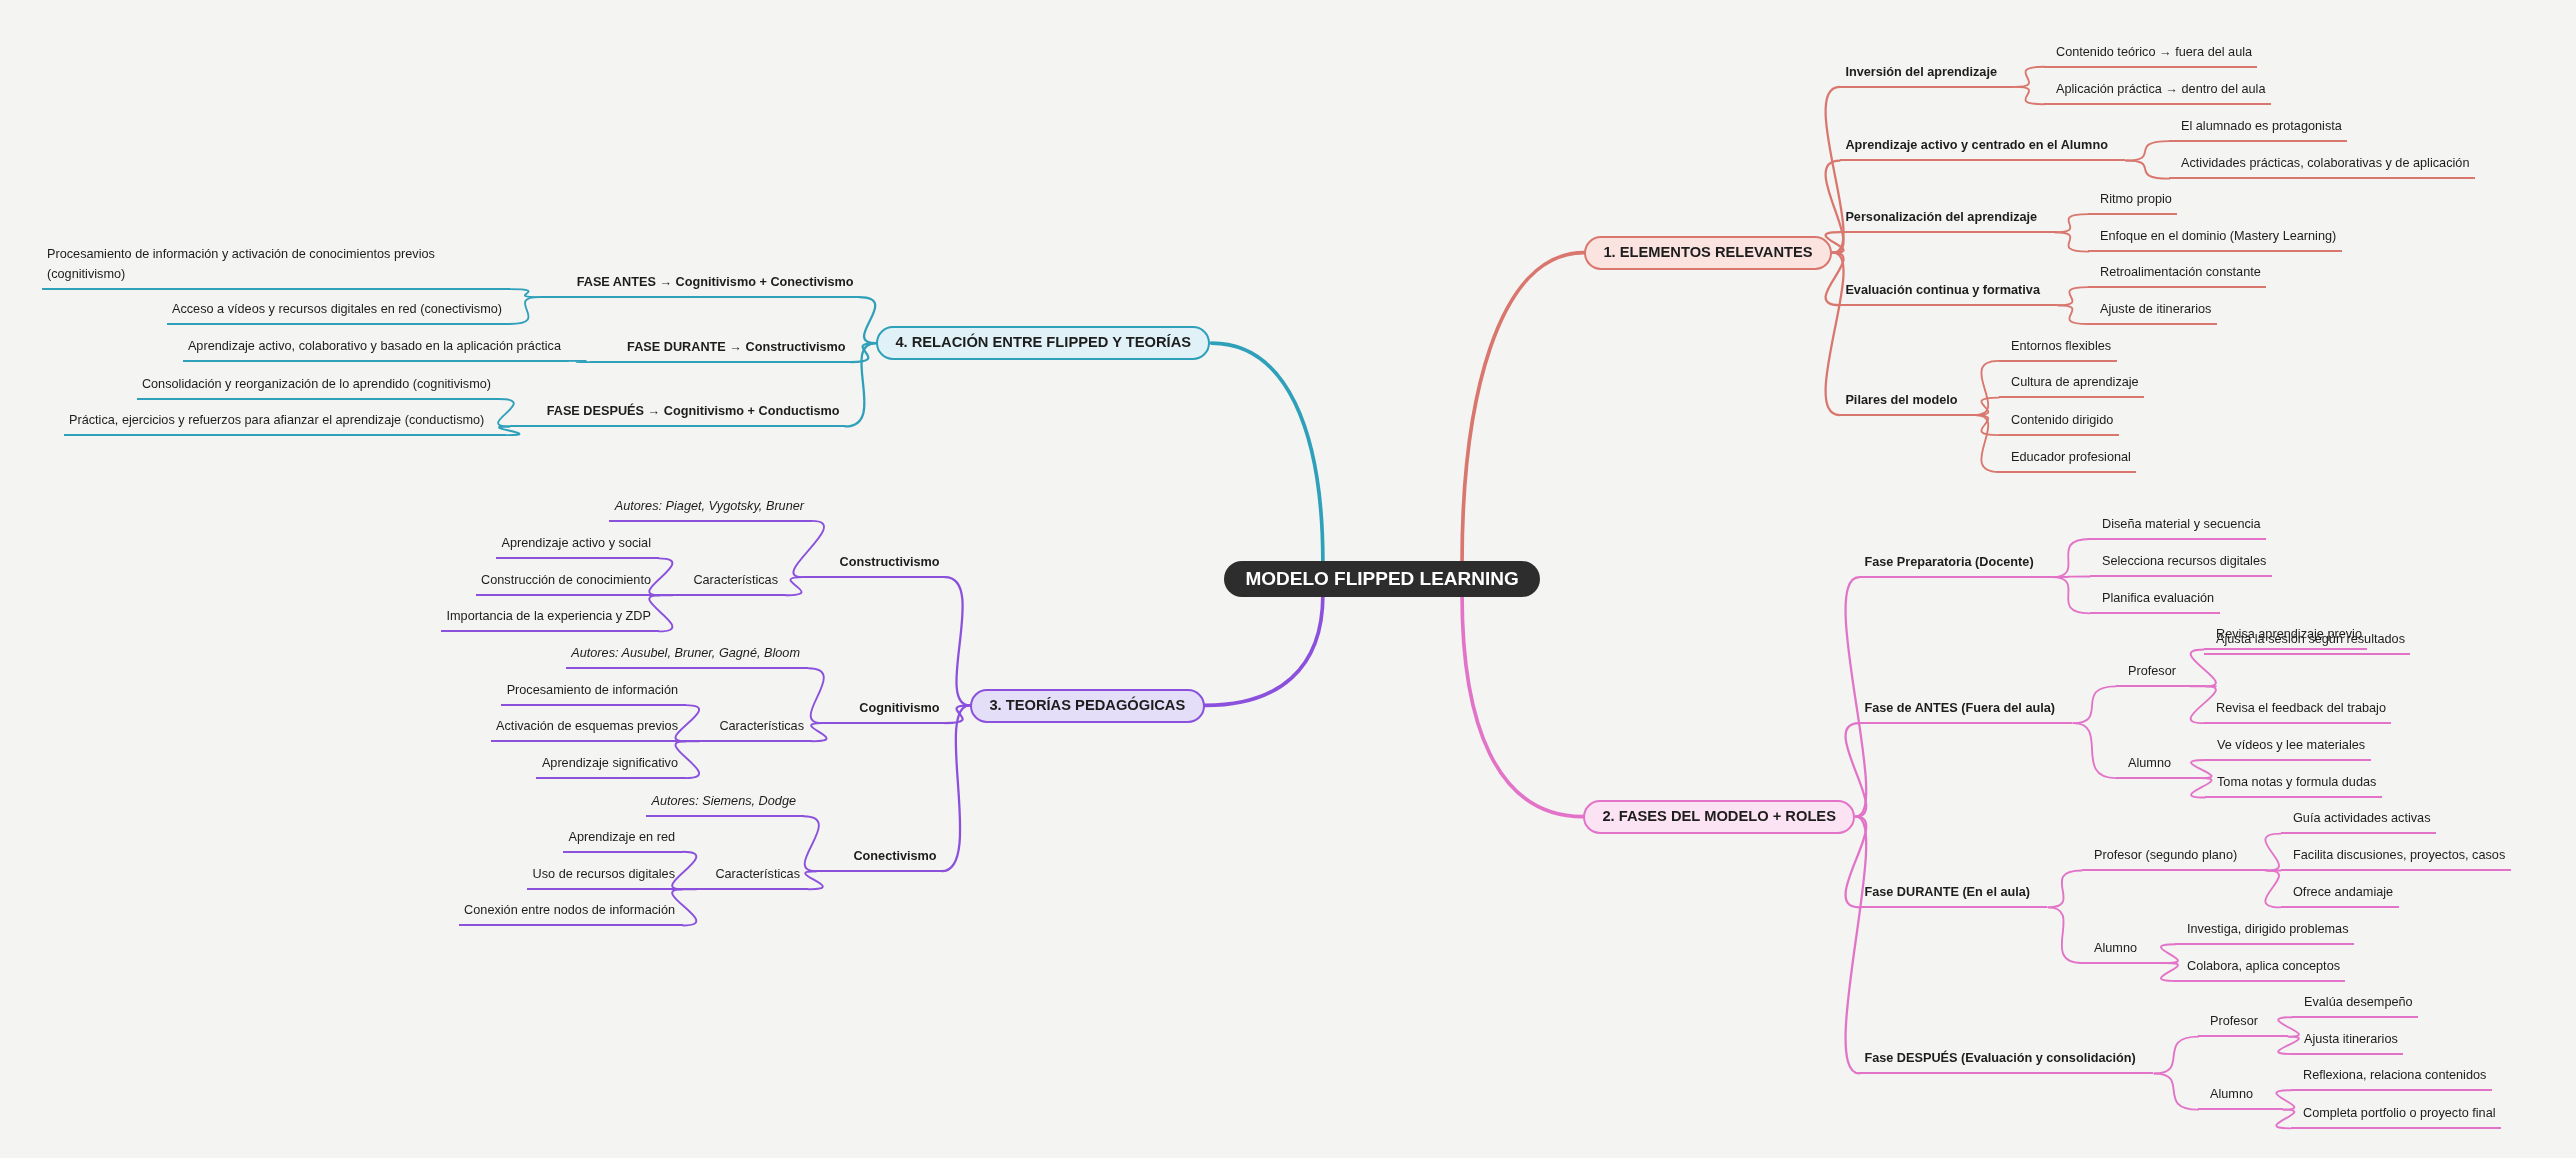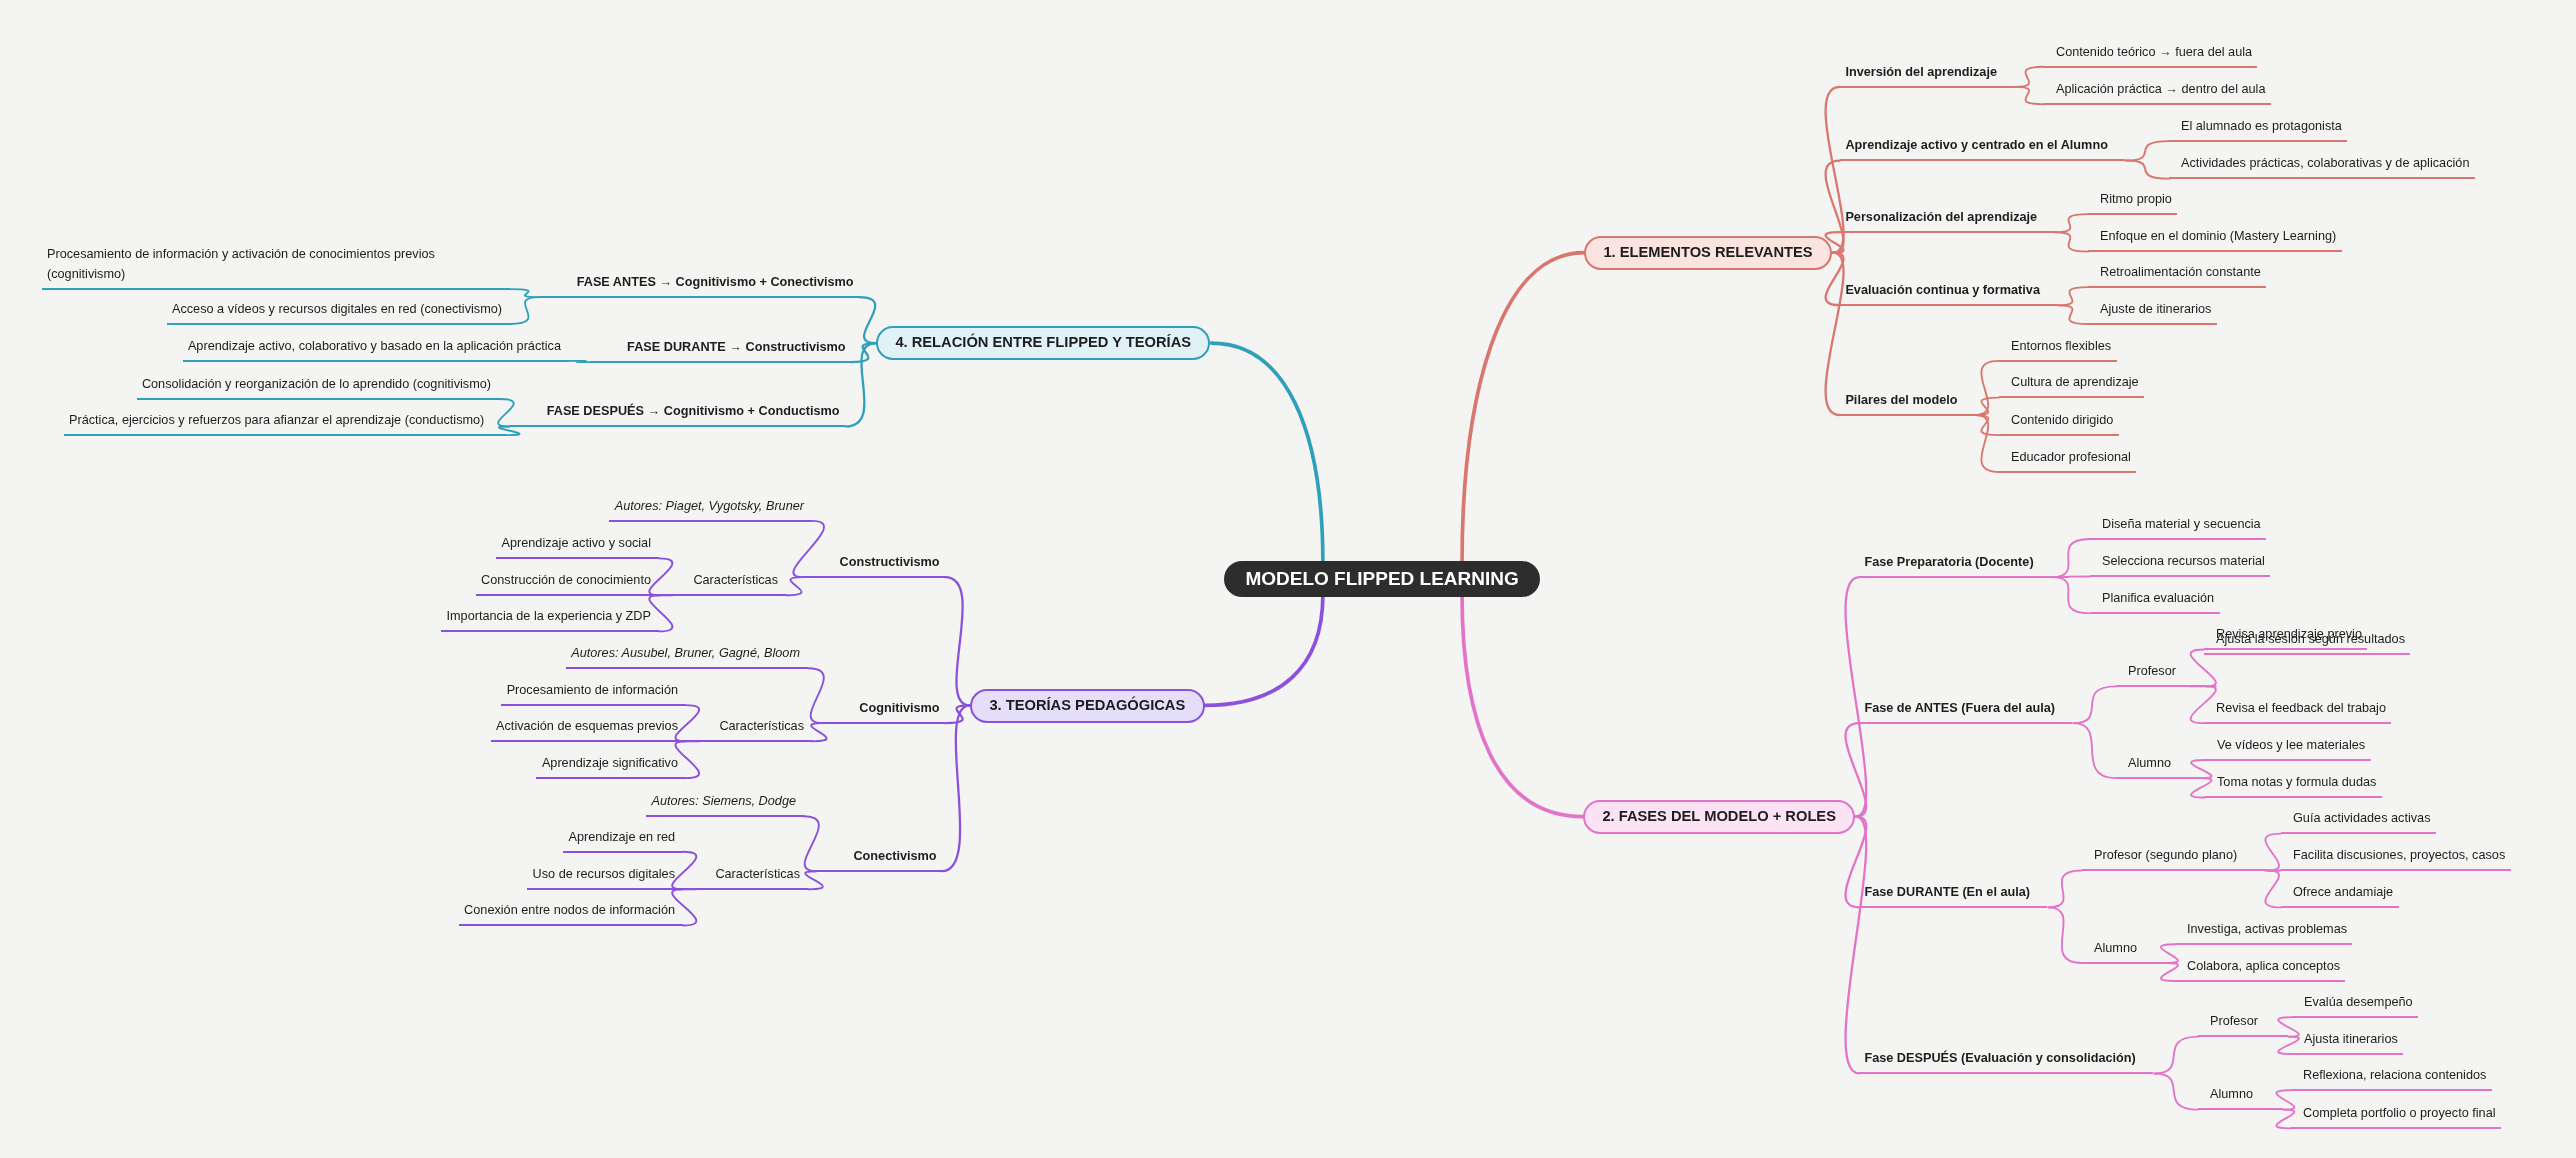--- a/index.html
+++ b/index.html
@@ -150,37 +150,37 @@
   <div class="lbl pc b1" style="left:2088px;top:262px">Retroalimentación constante</div>
   <div class="lbl pc b1" style="left:2088px;top:299px">Ajuste de itinerarios</div>
   <div class="lbl topic pr b1" style="left:1840px;top:390px">Pilares del modelo</div>
   <div class="lbl pc b1" style="left:1999px;top:336px">Entornos flexibles</div>
   <div class="lbl pc b1" style="left:1999px;top:372px">Cultura de aprendizaje</div>
   <div class="lbl pc b1" style="left:1999px;top:410px">Contenido dirigido</div>
   <div class="lbl pc b1" style="left:1999px;top:447px">Educador profesional</div>
 
   <div class="lbl topic pr b2" style="left:1859px;top:552px">Fase Preparatoria (Docente)</div>
   <div class="lbl pc b2" style="left:2090px;top:514px">Diseña material y secuencia</div>
-  <div class="lbl pc b2" style="left:2090px;top:551px">Selecciona recursos material</div>
+  <div class="lbl pc b2" style="left:2090px;top:551px">Selecciona recursos digitales</div>
   <div class="lbl pc b2" style="left:2090px;top:588px">Planifica evaluación</div>
   <div class="lbl topic pr b2" style="left:1859px;top:698px">Fase de ANTES (Fuera del aula)</div>
   <div class="lbl pm b2" style="left:2116px;top:661px">Profesor</div>
   <div class="lbl pc b2" style="left:2204px;top:624px">Revisa aprendizaje previo</div>
   <div class="lbl pc b2" style="left:2204px;top:629px">Ajusta la sesión según resultados</div>
   <div class="lbl pc b2" style="left:2204px;top:698px">Revisa el feedback del trabajo</div>
   <div class="lbl pm b2" style="left:2116px;top:753px">Alumno</div>
   <div class="lbl pc b2" style="left:2205px;top:735px">Ve vídeos y lee materiales</div>
   <div class="lbl pc b2" style="left:2205px;top:772px">Toma notas y formula dudas</div>
   <div class="lbl topic pr b2" style="left:1859px;top:882px">Fase DURANTE (En el aula)</div>
   <div class="lbl pm b2" style="left:2082px;top:845px">Profesor (segundo plano)</div>
   <div class="lbl pc b2" style="left:2281px;top:808px">Guía actividades activas</div>
   <div class="lbl pc b2" style="left:2281px;top:845px">Facilita discusiones, proyectos, casos</div>
   <div class="lbl pc b2" style="left:2281px;top:882px">Ofrece andamiaje</div>
   <div class="lbl pm b2" style="left:2082px;top:938px">Alumno</div>
-  <div class="lbl pc b2" style="left:2175px;top:919px">Investiga, activas problemas</div>
+  <div class="lbl pc b2" style="left:2175px;top:919px">Investiga, dirigido problemas</div>
   <div class="lbl pc b2" style="left:2175px;top:956px">Colabora, aplica conceptos</div>
   <div class="lbl topic pr b2" style="left:1859px;top:1048px">Fase DESPUÉS (Evaluación y consolidación)</div>
   <div class="lbl pm b2" style="left:2198px;top:1011px">Profesor</div>
   <div class="lbl pc b2" style="left:2292px;top:992px">Evalúa desempeño</div>
   <div class="lbl pc b2" style="left:2292px;top:1029px">Ajusta itinerarios</div>
   <div class="lbl pm b2" style="left:2198px;top:1084px">Alumno</div>
   <div class="lbl pc b2" style="left:2291px;top:1065px">Reflexiona, relaciona contenidos</div>
   <div class="lbl pc b2" style="left:2291px;top:1103px">Completa portfolio o proyecto final</div>
 
   <div class="lbl topic lt b3" style="right:1631px;top:552px">Constructivismo</div>

